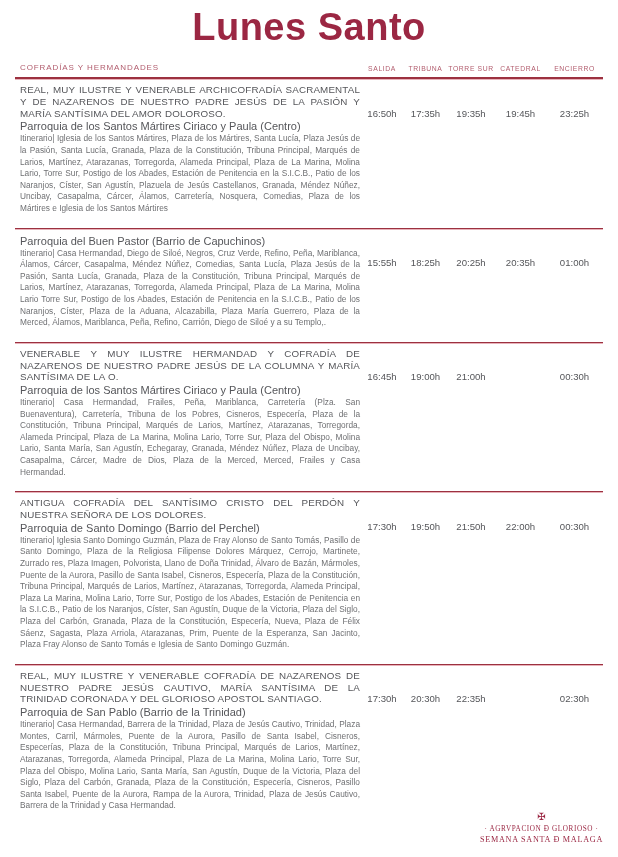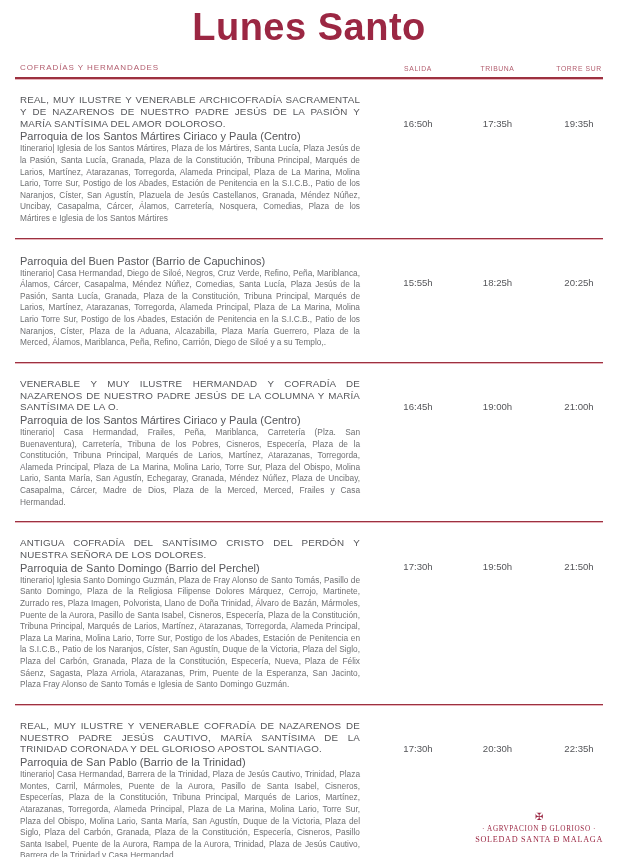--- a/index.html
+++ b/index.html
@@ -12,38 +12,37 @@
   .page-title {
     margin-top:6px; text-align:center;
     font-size:38px; font-weight:bold; letter-spacing:.5px;
     color:#9b2743;
   }
   .sheet { margin:0 15px; }
   .grid-row {
     display:grid;
     grid-template-columns:345px 44px 43px 48px 51px 57px;
     align-items:start;
-    gap:36px;
   }
   
   .thead { margin-top:14px; align-items:end; }
   .thead .main-col {
     padding-left:5px; color:#b25d6e; font-size:8px; letter-spacing:.9px;
     white-space:nowrap;
   }
   .thead .col-label {
     color:#b25d6e; font-size:6.8px; letter-spacing:.6px; text-align:center;
     white-space:nowrap;
   }
   .rule-thick {
     height:3px; margin-top:5px;
     background:linear-gradient(to bottom, #9c3140 0 66%, #e8b2ba 66% 100%);
   }
   
-  .entry { padding-top:14px; }
+  .entry { padding-top:4px; }
   .left-cell { padding-left:5px; }
   .cof-name {
     font-size:9.8px; font-weight:normal; line-height:11.8px;
     letter-spacing:.15px; color:#55565a; text-align:justify;
   }
   .parish {
     font-size:11px; line-height:12px; color:#55565a; margin-top:1px;
   }
   .itinerary {
     font-size:8.3px; line-height:11.6px; color:#6f7073;
@@ -150,14 +149,14 @@
     <div class="time-cell">22:35h</div>
     <div class="time-cell"></div>
     <div class="time-cell">02:30h</div>
   </section>
 
 </div>
 
 <div class="footer">
   <div class="cross">✠</div>
   <div class="l1">· AGRVPACION Ð GLORIOSO ·</div>
-  <div class="l2">SOLEDAD SANTA Ð MALAGA</div>
+  <div class="l2">SEMANA SANTA Ð MALAGA</div>
 </div>
 
 </body></html>

